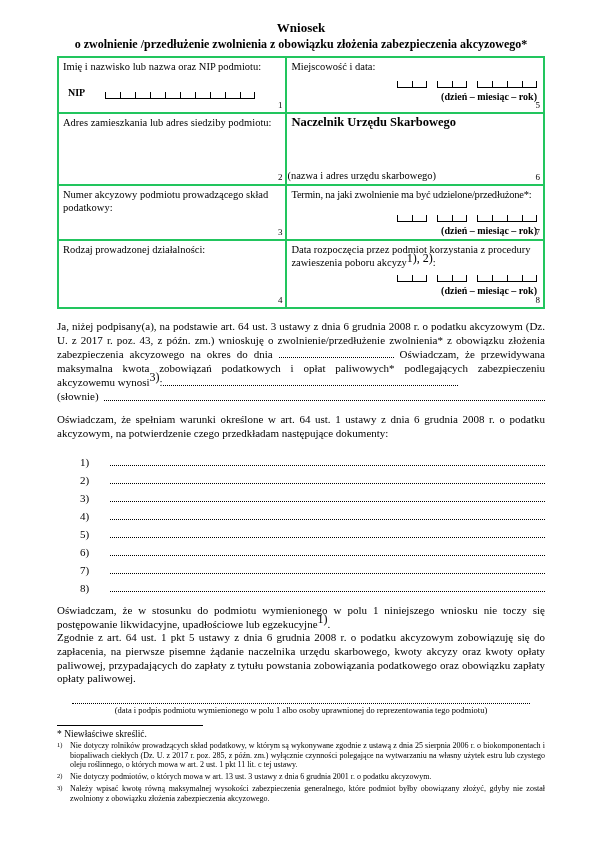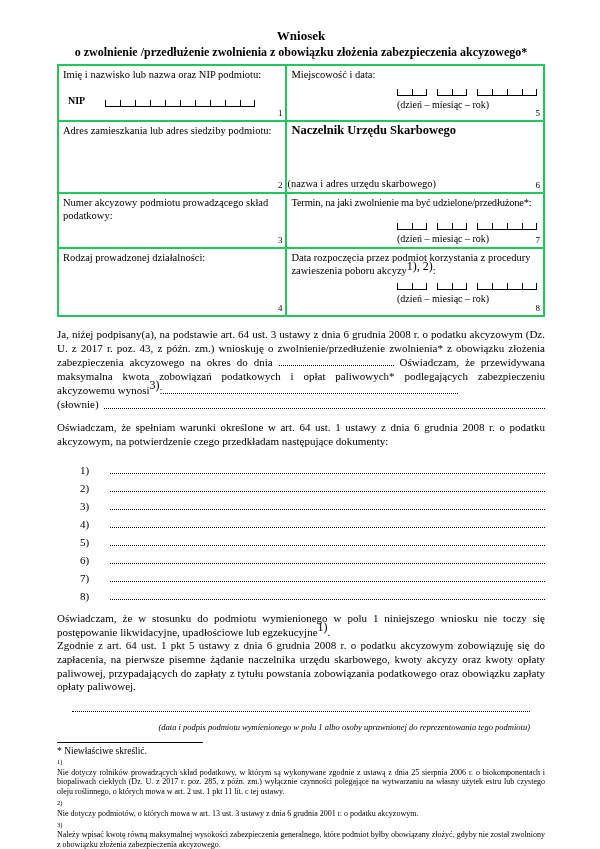--- a/index.html
+++ b/index.html
@@ -3,21 +3,21 @@
 <meta charset="utf-8">
 <style>
   * { margin:0; padding:0; box-sizing:border-box; }
   html,body { background:#ffffff; }
   body {
     width:600px; height:849px;
     font-family:"Liberation Serif", serif;
     color:#000;
     position:relative;
   }
-  .page { padding:28px 55px 0 57px; }
+  .page { padding:20px 55px 0 57px; }
 
   
   .title { font-size:13px; font-weight:bold; text-align:center; }
   .subtitle {
     font-size:12px; font-weight:bold; text-align:center;
     white-space:nowrap; margin:1px -18px 4px -18px;
   }
 
   
   table.form { width:100%; border-collapse:collapse; table-layout:fixed; }
@@ -33,21 +33,21 @@
   .cell-bottom-caption { position:absolute; left:0; bottom:2px; font-size:10.5px; }
   .tight { letter-spacing:-0.2px; }
   sup { font-size:12px; vertical-align:super; line-height:0; }
 
   
   .comb { display:inline-flex; align-items:flex-end; }
   .comb .c { width:15px; height:7px; border-left:1px solid #000; border-bottom:1px solid #000; }
   .comb .c:last-child { border-right:1px solid #000; }
   .nip-row { margin-top:13px; padding-left:5px; display:flex; align-items:flex-end; gap:20px; }
   .nip-label { font-weight:bold; font-size:10px; }
-  .date-block { width:fit-content; margin-left:auto; margin-right:2px; text-align:left; }
+  .date-block { width:fit-content; margin-left:auto; margin-right:2px; text-align:right;font-weight:bold; }
   .date-combs { display:flex; gap:10px; justify-content:center; }
   .date-caption { font-size:10px; margin-top:2px; }
   .mt8 { margin-top:8px; } .mt14 { margin-top:14px; } .mt6 { margin-top:6px; }
 
   
   .p1 { margin-top:11px; font-size:11px; line-height:13.9px; text-align:justify; }
   .dots { display:inline-block; border-bottom:1.3px dotted #000; height:10px; vertical-align:baseline; }
   .w1 { width:115px; } .w2 { width:295px; }
   .slownie-row { display:flex; font-size:11px; line-height:13.9px;justify-content:center; }
   .slownie-row .leader { flex:1; border-bottom:1.3px dotted #000; margin:0 0 2px 5px; }
@@ -56,26 +56,26 @@
   .doc-list { margin-top:9px; }
   .doc-item { display:flex; align-items:flex-end; height:18px; font-size:11px; }
   .doc-item .num { width:30px; margin-left:23px; }
   .doc-item .leader { flex:1; border-bottom:1.3px dotted #000; margin-bottom:2px; }
 
   .p3 { margin-top:10px; font-size:11px; line-height:13.6px; text-align:justify; }
 
   
   .sig { width:458px; margin:12px auto 0; text-align:center; }
   .sig-line { border-bottom:1.3px dotted #000; height:6px; }
-  .sig-caption { font-size:8.5px; font-style:italic; margin-top:10px;text-align:right; }
+  .sig-caption { font-size:8.5px; margin-top:1px; }
 
   
   .fn-sep { width:146px; border-top:1px solid #000; margin-top:10px; }
   .fn-ast { font-size:9.5px; margin-top:3px; }
-  .fn-item { display:flex; margin-top:2px; font-size:8px; line-height:9.8px; text-align:justify;flex-direction:column; }
+  .fn-item { display:flex; margin-top:2px; font-size:8px; line-height:9.8px; text-align:justify; }
   .fn-marker { width:13px; flex-shrink:0; font-size:6.5px; position:relative; top:-1px; }
   .fn-text { flex:1; }
 </style>
 </head>
 <body>
 
 <div class="page">
 
   <div class="title">Wniosek</div>
   <div class="subtitle">o zwolnienie /przedłużenie zwolnienia z obowiązku złożenia zabezpieczenia akcyzowego*</div>

